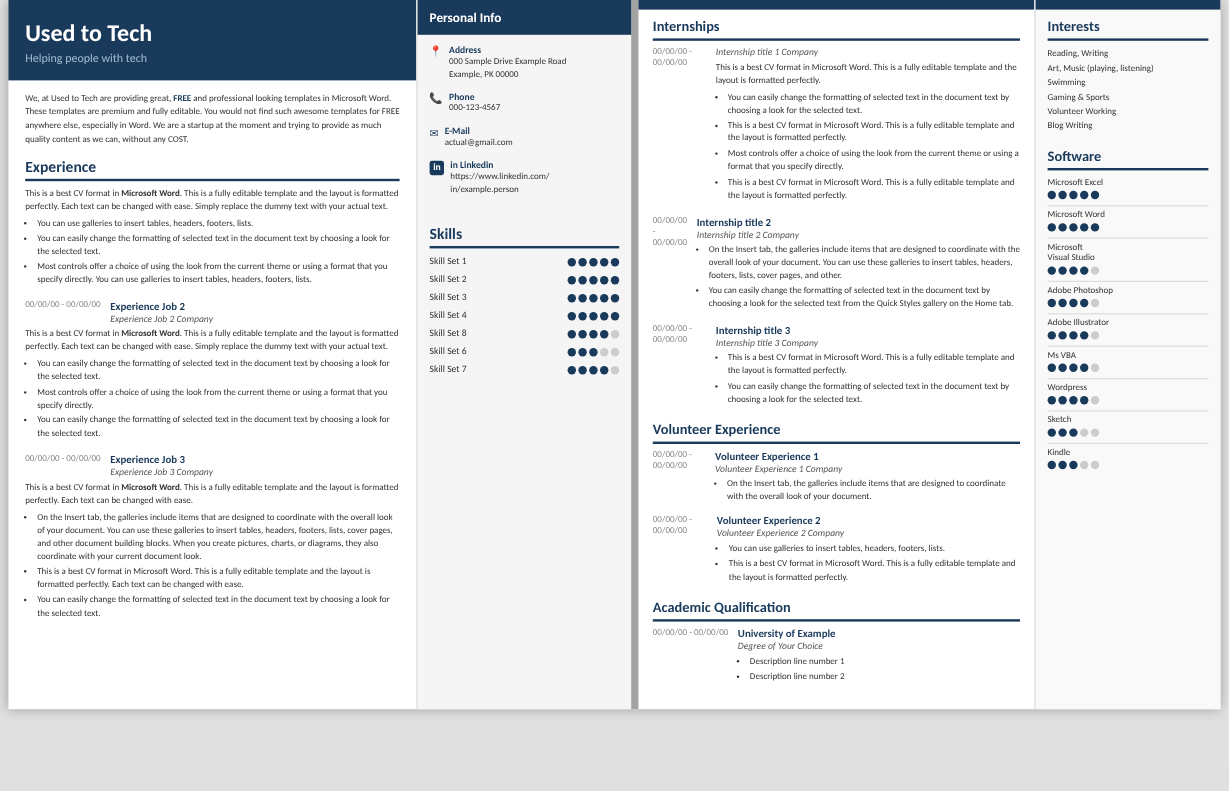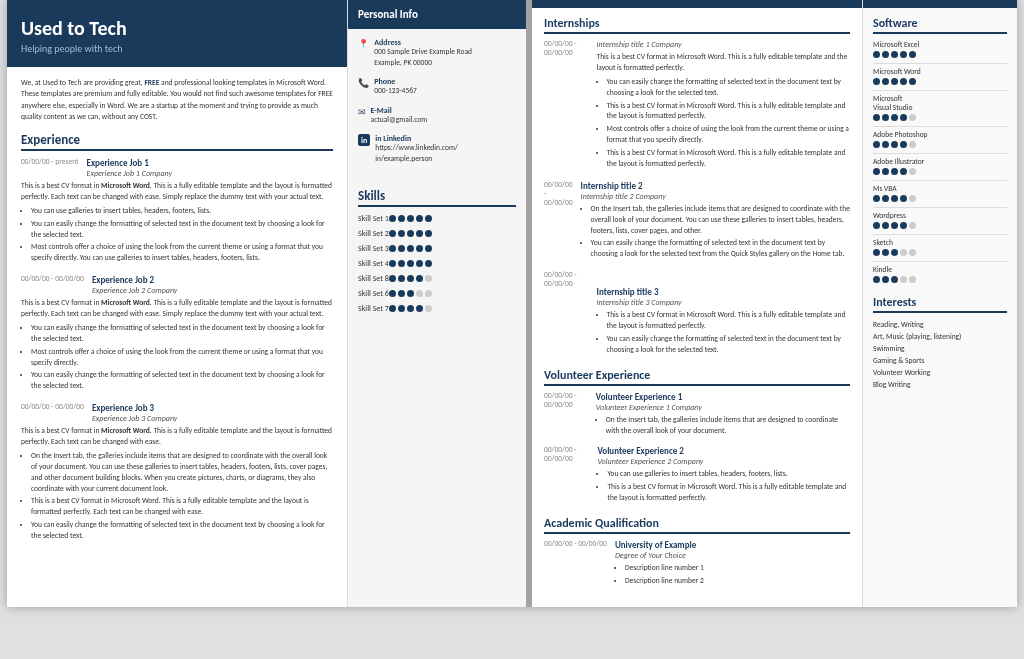--- a/index.html
+++ b/index.html
@@ -29,21 +29,21 @@
     
     .mid-col { width: 185px; flex-shrink: 0; background: #f5f5f5; border-left: 1px solid #ddd; border-right: 6px solid #a3a3a3; }
     .personal-info-header { background: #1a3a5c; color: white; padding: 8px 10px; font-size: 11px; font-weight: bold; }
     .personal-info-body { padding: 8px 10px; }
     .info-item { margin-bottom: 8px; display: flex; align-items: flex-start; gap: 5px; }
     .info-icon { color: #1a3a5c; font-size: 9px; margin-top: 1px; flex-shrink: 0; }
     .info-label { color: #1a3a5c; font-size: 8px; font-weight: bold; }
     .info-value { color: #333; font-size: 7.5px; line-height: 1.4; }
     
     .skills-section { padding: 8px 10px; }
-    .skill-item { display: flex; align-items: center; margin-bottom: 5px; }
+    .skill-item { display: flex; justify-content: space-between; align-items: center; margin-bottom: 5px; }
     .skill-name { font-size: 8px; color: #333; }
     .skill-dots { display: flex; gap: 2px; }
     .dot { width: 7px; height: 7px; border-radius: 50%; }
     .dot-filled { background: #1a3a5c; }
     .dot-empty { background: #ccc; }
     
     
     .right-col { flex: 1; }
     .right-top { background: #1a3a5c; height: 8px; }
     .right-body { padding: 8px 12px; }
@@ -86,27 +86,20 @@
     </div>
     <div class="left-body">
       <p class="intro-text">
         We, at Used to Tech are providing great, <strong>FREE</strong> and professional looking templates in Microsoft Word. These templates are premium and fully editable. You would not find such awesome templates for FREE anywhere else, especially in Word. We are a startup at the moment and trying to provide as much quality content as we can, without any COST.
       </p>
 
       <div class="right-section">
         <div class="section-title">Experience</div>
 
         <div class="exp-item">
-          <div class="exp-header">
-            <span class="exp-dates">00/00/00 - present</span>
-            <div style="flex:1; padding-left:8px;">
-              <div class="exp-title">Experience Job 1</div>
-              <div class="exp-company">Experience Job 1 Company</div>
-            </div>
-          </div>
           <p class="exp-desc">This is a best CV format in <span style="font-weight:bold;">Microsoft Word</span>. This is a fully editable template and the layout is formatted perfectly. Each text can be changed with ease. Simply replace the dummy text with your actual text.</p>
           <ul class="bullet-list">
             <li>You can use galleries to insert tables, headers, footers, lists.</li>
             <li>You can easily change the formatting of selected text in the document text by choosing a look for the selected text.</li>
             <li>Most controls offer a choice of using the look from the current theme or using a format that you specify directly. You can use galleries to insert tables, headers, footers, lists.</li>
           </ul>
         </div>
 
         <div class="exp-item">
           <div class="exp-header">
@@ -289,21 +282,21 @@
                 <li>On the Insert tab, the galleries include items that are designed to coordinate with the overall look of your document. You can use these galleries to insert tables, headers, footers, lists, cover pages, and other.</li>
                 <li>You can easily change the formatting of selected text in the document text by choosing a look for the selected text from the Quick Styles gallery on the Home tab.</li>
               </ul>
             </div>
           </div>
         </div>
 
         <div class="intern-item">
           <div style="display:flex; align-items:flex-start;">
             <span class="intern-dates">00/00/00 - 00/00/00</span>
-            <div style="padding-left:8px;margin-top:16px;">
+            <div style="padding-left:8px;">
               <div class="intern-title">Internship title 3</div>
               <div class="intern-company">Internship title 3 Company</div>
               <ul class="bullet-list">
                 <li>This is a best CV format in Microsoft Word. This is a fully editable template and the layout is formatted perfectly.</li>
                 <li>You can easily change the formatting of selected text in the document text by choosing a look for the selected text.</li>
               </ul>
             </div>
           </div>
         </div>
       </div>
@@ -356,138 +349,138 @@
           </div>
         </div>
       </div>
 
     </div>
   </div>
 
   <div class="far-right">
     <div class="far-right-top"></div>
     <div class="far-right-body">
-
-      <div class="fr-section">
-        <div class="fr-title">Software</div>
-
-        <div class="software-item">
-          <div class="software-name">Microsoft Excel</div>
-          <div class="software-dots">
-            <div class="dot dot-filled"></div>
-              <div class="dot dot-filled"></div>
-              <div class="dot dot-filled"></div>
-              <div class="dot dot-filled"></div>
-              <div class="dot dot-filled"></div>
-          </div>
-        </div>
-        <div class="software-sep"></div>
-
-        <div class="software-item">
-          <div class="software-name">Microsoft Word</div>
-          <div class="software-dots">
-            <div class="dot dot-filled"></div>
-              <div class="dot dot-filled"></div>
-              <div class="dot dot-filled"></div>
-              <div class="dot dot-filled"></div>
-              <div class="dot dot-filled"></div>
-          </div>
-        </div>
-        <div class="software-sep"></div>
-
-        <div class="software-item">
-          <div class="software-name">Microsoft<br>Visual Studio</div>
-          <div class="software-dots">
-            <div class="dot dot-filled"></div>
-              <div class="dot dot-filled"></div>
-              <div class="dot dot-filled"></div>
-              <div class="dot dot-filled"></div>
-              <div class="dot dot-empty"></div>
-          </div>
-        </div>
-        <div class="software-sep"></div>
-
-        <div class="software-item">
-          <div class="software-name">Adobe Photoshop</div>
-          <div class="software-dots">
-            <div class="dot dot-filled"></div>
-              <div class="dot dot-filled"></div>
-              <div class="dot dot-filled"></div>
-              <div class="dot dot-filled"></div>
-              <div class="dot dot-empty"></div>
-          </div>
-        </div>
-        <div class="software-sep"></div>
-
-        <div class="software-item">
-          <div class="software-name">Adobe Illustrator</div>
-          <div class="software-dots">
-            <div class="dot dot-filled"></div>
-              <div class="dot dot-filled"></div>
-              <div class="dot dot-filled"></div>
-              <div class="dot dot-filled"></div>
-              <div class="dot dot-empty"></div>
-          </div>
-        </div>
-        <div class="software-sep"></div>
-
-        <div class="software-item">
-          <div class="software-name">Ms VBA</div>
-          <div class="software-dots">
-            <div class="dot dot-filled"></div>
-              <div class="dot dot-filled"></div>
-              <div class="dot dot-filled"></div>
-              <div class="dot dot-filled"></div>
-              <div class="dot dot-empty"></div>
-          </div>
-        </div>
-        <div class="software-sep"></div>
-
-        <div class="software-item">
-          <div class="software-name">Wordpress</div>
-          <div class="software-dots">
-            <div class="dot dot-filled"></div>
-              <div class="dot dot-filled"></div>
-              <div class="dot dot-filled"></div>
-              <div class="dot dot-filled"></div>
-              <div class="dot dot-empty"></div>
-          </div>
-        </div>
-        <div class="software-sep"></div>
-
-        <div class="software-item">
-          <div class="software-name">Sketch</div>
-          <div class="software-dots">
-            <div class="dot dot-filled"></div>
-              <div class="dot dot-filled"></div>
-              <div class="dot dot-filled"></div>
-              <div class="dot dot-empty"></div>
-              <div class="dot dot-empty"></div>
-          </div>
-        </div>
-        <div class="software-sep"></div>
-
-        <div class="software-item">
-          <div class="software-name">Kindle</div>
-          <div class="software-dots">
-            <div class="dot dot-filled"></div>
-              <div class="dot dot-filled"></div>
-              <div class="dot dot-filled"></div>
-              <div class="dot dot-empty"></div>
-              <div class="dot dot-empty"></div>
-          </div>
-        </div>
-      </div>
 
       <div class="fr-section">
         <div class="fr-title">Interests</div>
         <div class="interest-item">Reading, Writing</div>
         <div class="interest-item">Art, Music (playing, listening)</div>
         <div class="interest-item">Swimming</div>
         <div class="interest-item">Gaming &amp; Sports</div>
         <div class="interest-item">Volunteer Working</div>
         <div class="interest-item">Blog Writing</div>
       </div>
 
+      <div class="fr-section">
+        <div class="fr-title">Software</div>
+
+        <div class="software-item">
+          <div class="software-name">Microsoft Excel</div>
+          <div class="software-dots">
+            <div class="dot dot-filled"></div>
+              <div class="dot dot-filled"></div>
+              <div class="dot dot-filled"></div>
+              <div class="dot dot-filled"></div>
+              <div class="dot dot-filled"></div>
+          </div>
+        </div>
+        <div class="software-sep"></div>
+
+        <div class="software-item">
+          <div class="software-name">Microsoft Word</div>
+          <div class="software-dots">
+            <div class="dot dot-filled"></div>
+              <div class="dot dot-filled"></div>
+              <div class="dot dot-filled"></div>
+              <div class="dot dot-filled"></div>
+              <div class="dot dot-filled"></div>
+          </div>
+        </div>
+        <div class="software-sep"></div>
+
+        <div class="software-item">
+          <div class="software-name">Microsoft<br>Visual Studio</div>
+          <div class="software-dots">
+            <div class="dot dot-filled"></div>
+              <div class="dot dot-filled"></div>
+              <div class="dot dot-filled"></div>
+              <div class="dot dot-filled"></div>
+              <div class="dot dot-empty"></div>
+          </div>
+        </div>
+        <div class="software-sep"></div>
+
+        <div class="software-item">
+          <div class="software-name">Adobe Photoshop</div>
+          <div class="software-dots">
+            <div class="dot dot-filled"></div>
+              <div class="dot dot-filled"></div>
+              <div class="dot dot-filled"></div>
+              <div class="dot dot-filled"></div>
+              <div class="dot dot-empty"></div>
+          </div>
+        </div>
+        <div class="software-sep"></div>
+
+        <div class="software-item">
+          <div class="software-name">Adobe Illustrator</div>
+          <div class="software-dots">
+            <div class="dot dot-filled"></div>
+              <div class="dot dot-filled"></div>
+              <div class="dot dot-filled"></div>
+              <div class="dot dot-filled"></div>
+              <div class="dot dot-empty"></div>
+          </div>
+        </div>
+        <div class="software-sep"></div>
+
+        <div class="software-item">
+          <div class="software-name">Ms VBA</div>
+          <div class="software-dots">
+            <div class="dot dot-filled"></div>
+              <div class="dot dot-filled"></div>
+              <div class="dot dot-filled"></div>
+              <div class="dot dot-filled"></div>
+              <div class="dot dot-empty"></div>
+          </div>
+        </div>
+        <div class="software-sep"></div>
+
+        <div class="software-item">
+          <div class="software-name">Wordpress</div>
+          <div class="software-dots">
+            <div class="dot dot-filled"></div>
+              <div class="dot dot-filled"></div>
+              <div class="dot dot-filled"></div>
+              <div class="dot dot-filled"></div>
+              <div class="dot dot-empty"></div>
+          </div>
+        </div>
+        <div class="software-sep"></div>
+
+        <div class="software-item">
+          <div class="software-name">Sketch</div>
+          <div class="software-dots">
+            <div class="dot dot-filled"></div>
+              <div class="dot dot-filled"></div>
+              <div class="dot dot-filled"></div>
+              <div class="dot dot-empty"></div>
+              <div class="dot dot-empty"></div>
+          </div>
+        </div>
+        <div class="software-sep"></div>
+
+        <div class="software-item">
+          <div class="software-name">Kindle</div>
+          <div class="software-dots">
+            <div class="dot dot-filled"></div>
+              <div class="dot dot-filled"></div>
+              <div class="dot dot-filled"></div>
+              <div class="dot dot-empty"></div>
+              <div class="dot dot-empty"></div>
+          </div>
+        </div>
+      </div>
+
     </div>
   </div>
 
 </div>
 
 </body></html>

